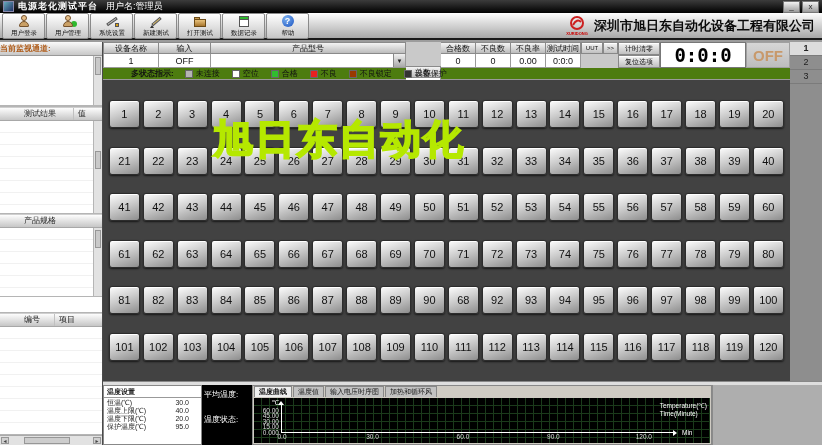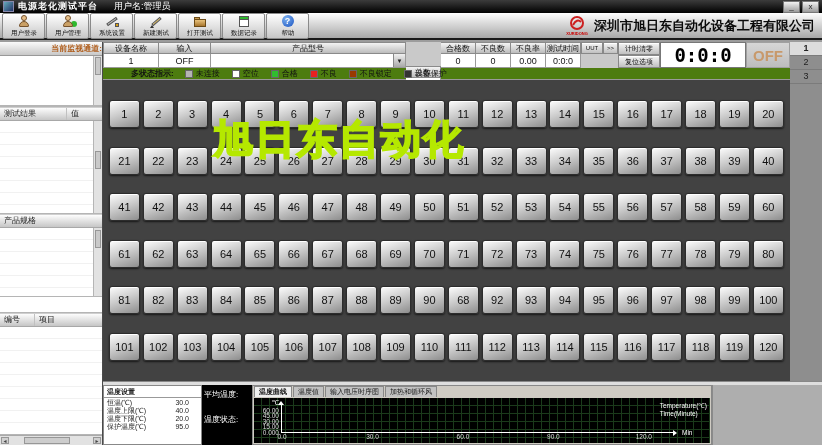--- a/index.html
+++ b/index.html
@@ -4,21 +4,21 @@
 <style>
   html,body{margin:0;padding:0;background:#666;}
   .window{position:relative;width:822px;height:445px;background:#9c9c9c;
     font-family:"Liberation Sans",sans-serif;overflow:hidden;color:#111;}
   
   .titlebar{position:absolute;left:0;top:0;width:822px;height:13px;
     background:linear-gradient(#3c3c3c,#000);color:#fff;font-size:9px;
     display:flex;align-items:center;padding:0 3px;box-sizing:border-box;}
   .app-icon{width:9px;height:9px;background:linear-gradient(135deg,#6ab,#236);border:1px solid #88a;margin-right:4px;}
   .tb-title{font-weight:bold;letter-spacing:1px;}
-  .tb-user{margin-left:16px;}
+  .tb-user{margin-left:8px;}
   .win-btns{margin-left:auto;display:flex;gap:2px;}
   .win-btn{width:15px;height:10px;background:linear-gradient(#f2f2f2,#9a9a9a);color:#222;
     font-size:8px;line-height:9px;text-align:center;border:1px solid #777;}
   
   .toolbar{position:absolute;left:0;top:13px;width:822px;height:27px;
     background:linear-gradient(#fdfdfd,#a8a8a8);border-bottom:2px solid #1a1a1a;
     box-sizing:border-box;display:flex;align-items:center;padding:0 2px;}
   .tbtns{display:flex;height:25px;}
   .tbtn{width:41px;height:24px;margin-right:1px;border:1px solid #8a8a8a;border-radius:2px;
     background:linear-gradient(#ffffff,#c6c6c6);display:flex;flex-direction:column;
@@ -49,24 +49,24 @@
     background:radial-gradient(circle at 35% 30%,#7ab0f0,#1a52c0);color:#fff;font-size:9px;font-weight:bold;
     text-align:center;line-height:12px;}
   .brand{margin-left:auto;display:flex;align-items:center;gap:5px;padding-right:5px;}
   .logo{width:24px;height:20px;display:flex;flex-direction:column;align-items:center;}
   .logo-text{font-size:4px;color:#c00;font-weight:bold;letter-spacing:0;}
   .brand-name{font-size:13px;font-weight:bold;color:#0a0a0a;}
   
   .sidebar{position:absolute;left:0;top:42px;width:103px;height:403px;background:#ececec;
     border-right:1px solid #4a4a4a;box-sizing:border-box;display:flex;flex-direction:column;font-size:8px;}
   .sb-header{height:13px;flex:none;background:linear-gradient(#fafafa,#c8c8c8);font-weight:bold;color:#b06020;
-    text-align:right;line-height:13px;border-bottom:1px solid #999;}
+    text-align:left;line-height:13px;border-bottom:1px solid #999;}
   .sb-box1{height:49px;flex:none;background:#fff;border-bottom:2px solid #b5b5b5;position:relative;}
   .sb-thead{display:flex;height:12px;flex:none;background:linear-gradient(#fdfdfd,#c6c6c6);
-    border-bottom:1px solid #a8a8a8;border-top:1px solid #cfcfcf;}
+    border-bottom:1px solid #a8a8a8;border-top:1px solid #cfcfcf;padding-left:20px;}
   .sb-th{padding-left:4px;line-height:12px;border-right:1px solid #c0c0c0;color:#222;}
   .sb-tbody{background:#fff;position:relative;border-bottom:1px solid #b5b5b5;
     background-image:repeating-linear-gradient(to bottom,transparent 0 11px,#f1f1f1 11px 12px);}
   .vscroll{position:absolute;right:0;top:0;bottom:0;width:8px;background:#e2e2e2;border-left:1px solid #b5b5b5;}
   .vthumb{position:absolute;left:1px;right:1px;height:16px;background:#c9c9c9;border:1px solid #979797;}
   .sb-box2{height:15px;flex:none;background:#fff;border-bottom:1px solid #b5b5b5;}
   .hscroll{height:9px;flex:none;background:#e2e2e2;border-top:1px solid #aaa;position:relative;}
   .harrow{position:absolute;top:1px;width:8px;height:7px;background:#d0d0d0;border:1px solid #979797;
     font-size:5px;line-height:6px;text-align:center;color:#444;box-sizing:border-box;}
   .hthumb{position:absolute;left:24px;top:1px;width:46px;height:7px;background:#cdcdcd;border:1px solid #979797;box-sizing:border-box;}

